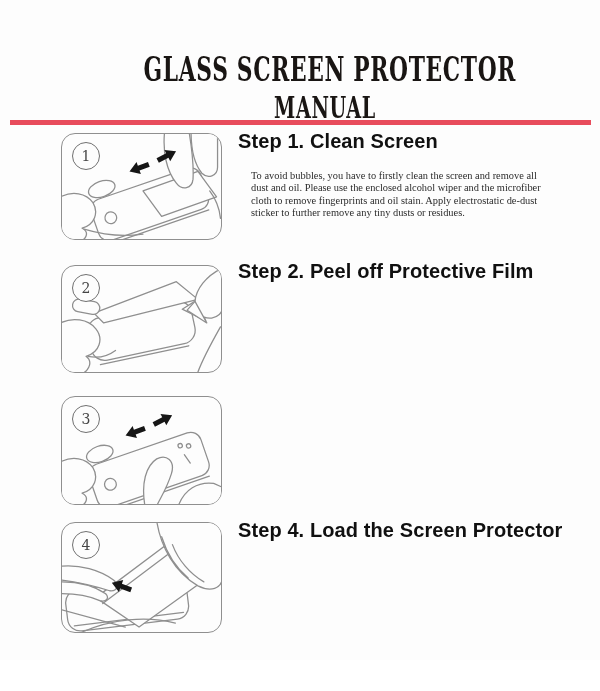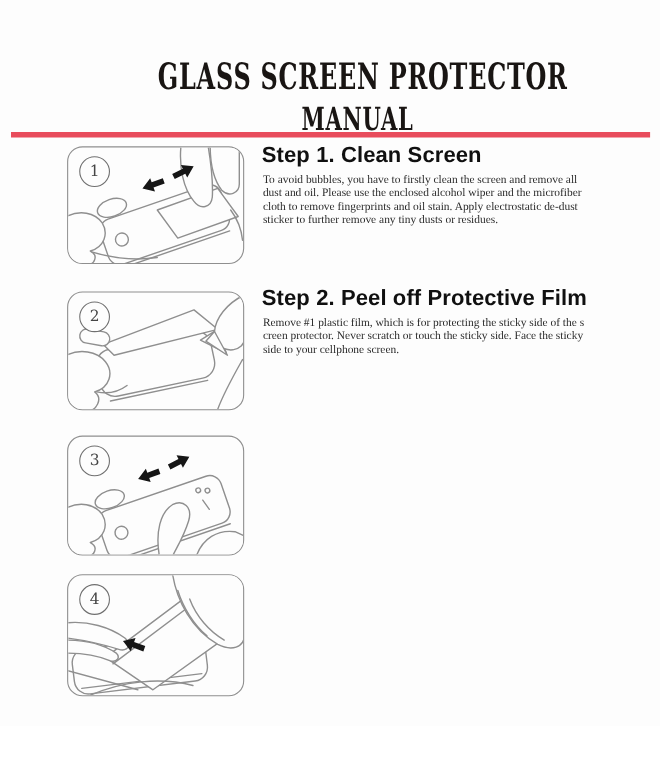--- a/index.html
+++ b/index.html
@@ -14,21 +14,21 @@
   .divider{position:absolute;left:10px;top:120px;width:581px;height:5px;}
   
   .illus{position:absolute;left:61px;width:161px;border:1.6px solid #8f8f8f;border-radius:14px;
          overflow:hidden;background:#fdfdfd;box-sizing:border-box;}
   .illus svg{display:block;width:100%;height:100%;}
   .badge{position:absolute;left:10px;top:8px;width:26px;height:26px;border:1.4px solid #707070;
          border-radius:50%;display:flex;align-items:center;justify-content:center;
          font-family:"DejaVu Serif", serif;font-size:14px;color:#454545;background:#fdfdfd;z-index:2;}
   .heading{position:absolute;left:238px;margin:0;font-family:"Liberation Sans", sans-serif;
            font-weight:bold;font-size:20px;color:#101010;letter-spacing:.1px;}
-  .bodytext{position:absolute;left:239px;width:335px;margin:0;font-family:"Liberation Serif", serif;
+  .bodytext{position:absolute;left:239px;width:335px;margin:12px;font-family:"Liberation Serif", serif;
             font-size:10.4px;line-height:12.4px;color:#2b2b2b;white-space:pre-line;}
   .b1{top:133px;height:107px;} .h1{top:130px;} .t1{top:158px;}
   .b2{top:265px;height:108px;} .h2{top:260px;} .t2{top:288px;}
   .b3{top:396px;height:109px;} .h3{top:394px;} .t3{top:416px;}
   .b4{top:522px;height:111px;} .h4{top:519px;} .t4{top:544px;}
   .ln{fill:none;stroke:#8f8f8f;stroke-width:1.3;stroke-linecap:round;stroke-linejoin:round;}
   .wh{fill:#fdfdfd;stroke:#8f8f8f;stroke-width:1.3;stroke-linejoin:round;}
   .ar{fill:#161616;stroke:none;}
 </style>
 </head>
@@ -84,23 +84,20 @@
         <rect class="wh" x="10" y="35" width="28" height="13" rx="6.5"></rect>
       </g>
       <path class="wh" d="M-2 58 C10 52 26 54 34 64 C42 74 38 88 24 92 C32 98 26 110 16 110 L-2 110 Z"></path>
       <path class="ln" d="M26 92 C36 94 46 92 54 86"></path>
       <path class="wh" d="M163 2 C146 10 136 24 135 36 C134 46 142 54 152 53 C158 52 163 48 163 42 Z"></path>
       <path class="wh" d="M135 36 L147 58 L127 45 Z"></path>
       <path class="ln" d="M161 62 C152 78 144 92 138 108"></path>
     </svg>
   </div>
   <h2 class="heading h2">Step 2. Peel off Protective Film</h2>
-  <p class="bodytext t2">Remove #1 plastic film, which is for protecting the sticky side of the s
-creen protector. Never scratch or touch the sticky side. Face the sticky
-side to your cellphone screen.</p>
 
   <div class="illus b3">
     <div class="badge">
         <span>3</span>
       </div>
     <svg viewBox="0 0 161 109">
       <g transform="rotate(-19 86 74)">
         <rect class="wh" x="28" y="52" width="120" height="46" rx="11"></rect>
         <path class="ln" d="M32 101 L144 101"></path>
         <circle class="ln" cx="46" cy="76" r="6"></circle>
@@ -131,14 +128,15 @@
       <path class="wh" d="M96 -2 C100 24 114 50 138 64 C150 70 163 68 163 54 L163 -2 Z"></path>
       <path class="ln" d="M112 22 C118 38 130 52 144 60"></path>
       <path class="ln" d="M101 14 C106 30 116 46 128 56"></path>
       <path class="wh" d="M-2 44 C18 42 38 48 52 58 C58 63 56 70 48 69 C32 64 14 60 -2 58 Z"></path>
       <path class="wh" d="M-2 60 C16 60 32 64 44 72 C48 76 45 81 38 79 C24 73 10 72 -2 72 Z"></path>
       <path class="ln" d="M-2 88 C20 94 42 100 64 106"></path>
       <path class="ln" d="M20 111 C50 98 85 94 115 102"></path>
       <path class="ar" transform="translate(70,68) rotate(200)" d="M0 -2.6 L11 -2.6 L11 -6.5 L21 0 L11 6.5 L11 2.6 L0 2.6 Z"></path>
     </svg>
   </div>
+  <h2 class="heading h4">Step 4. Load the Screen Protector</h2>
 
 </div>
 
 </body></html>

